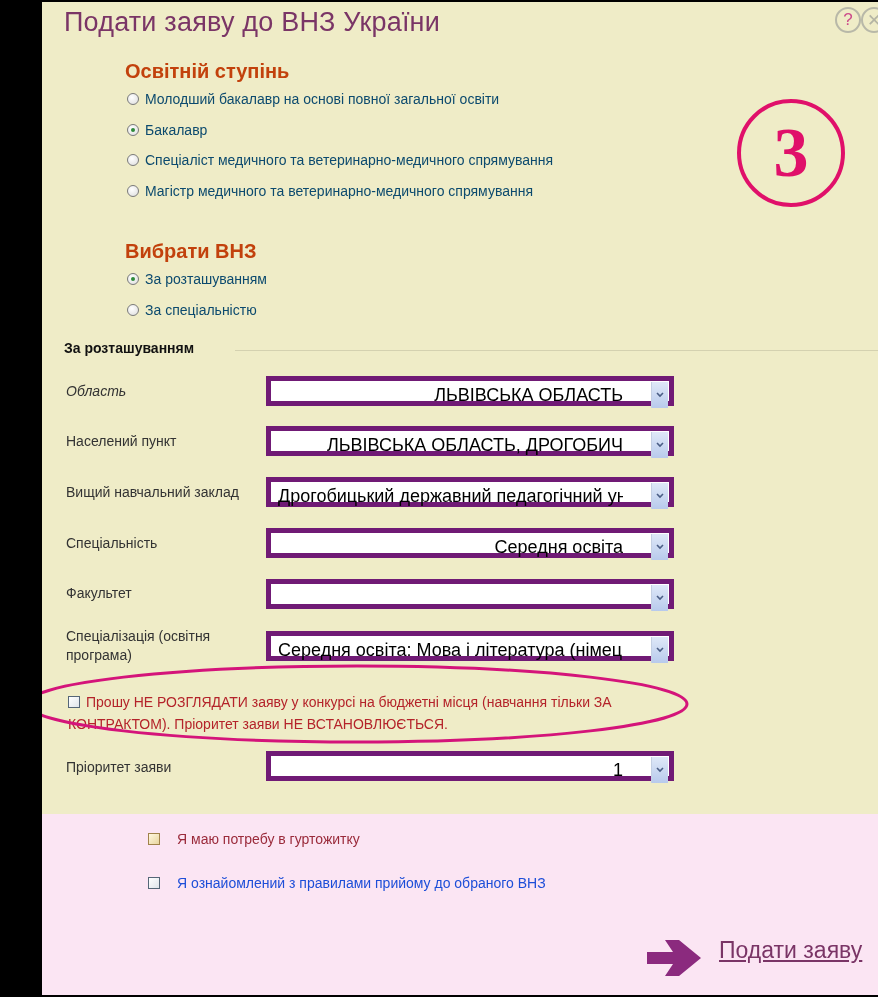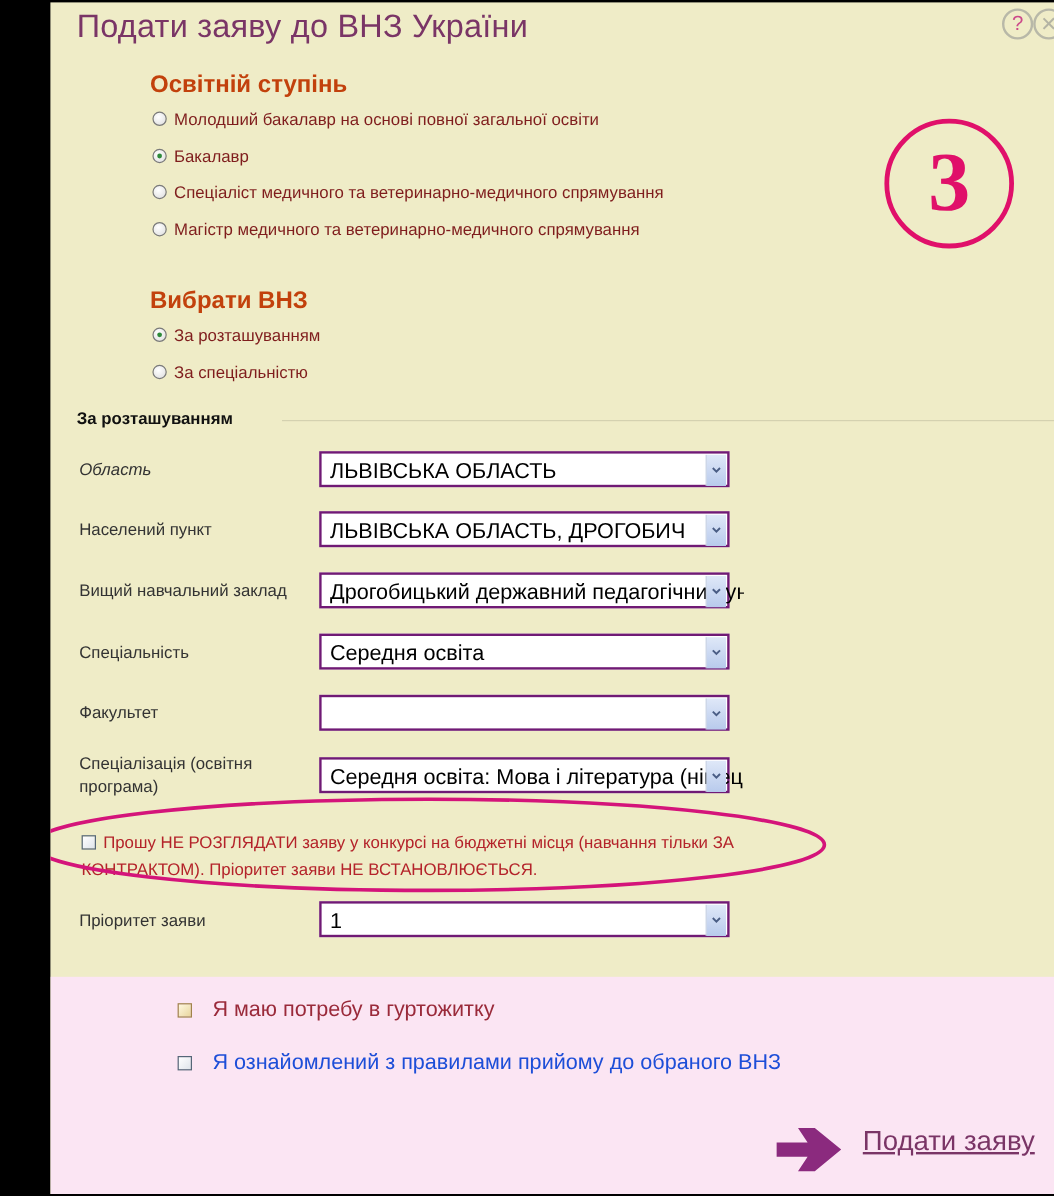--- a/index.html
+++ b/index.html
@@ -24,21 +24,21 @@
     border:2px solid #b8b8a8; box-sizing:border-box;
     display:flex; align-items:center; justify-content:center;
     font-size:17px; color:#b4b4a4; background:transparent;
   }
   .round-btn.help { color:#cc4a8a; font-weight:normal; }
   .section-title {
     position:absolute; font-size:20px; font-weight:bold; color:#c2410c;
   }
   .radio-row {
     position:absolute; display:flex; align-items:center;
-    font-size:14px; color:#7f1d1d;
+    font-size:14px; color:#0c4a6e;
   }
   .radio {
     width:12px; height:12px; border-radius:50%;
     border:1px solid #7a7a7a; background:radial-gradient(circle at 40% 35%, #fff, #dcdcdc);
     box-sizing:border-box; margin-right:6px; position:relative;
   }
   .radio.checked::after {
     content:""; position:absolute; left:3px; top:3px; width:4px; height:4px;
     border-radius:50%; background:#2e8a3a;
   }
@@ -52,22 +52,22 @@
   .subsection {
     position:absolute; left:22px; top:338px; font-size:14px; font-weight:bold; color:#111;
   }
   .subsection-line {
     position:absolute; left:193px; top:348px; width:660px; height:1px; background:#d4d1b0;
   }
   .form-label {
     position:absolute; left:24px; font-size:14px; color:#333; line-height:19px;
   }
   .select {
-    position:absolute; left:224px; width:342px; height:30px;
-    background:#fff; border:2px solid #701a75; box-sizing:border-box;
+    position:absolute; left:224px; width:408px; height:30px;
+    background:#fff; border:5px solid #701a75; box-sizing:border-box;text-align:right;
   }
   .select .val {
     position:absolute; left:7px; top:4px; font-size:18px; color:#000;
     white-space:nowrap; overflow:hidden; width:345px;
   }
   .select .arrow {
     position:absolute; right:1px; top:1px; width:16px; height:26px;
     background:linear-gradient(#dfe8f8, #b8caec);
     border-left:1px solid #c4cfe3;
     display:flex; align-items:center; justify-content:center;
@@ -86,21 +86,21 @@
   .ellipse {
     position:absolute; left:-20px; top:660px; width:670px; height:85px;
     pointer-events:none;
   }
   .bottom {
     position:absolute; left:0; top:812px; width:873px; height:181px;
     background:#fbe5f3;
   }
   .cb-row {
     position:absolute; display:flex; align-items:center;
-    font-size:18px; color:#9a2a3a;
+    font-size:14px; color:#9a2a3a;
   }
   .cb-row.dark { color:#1d4ed8; }
   .cb-row .check { margin-right:17px; }
   .submit {
     position:absolute; left:605px; top:935px; display:flex; align-items:flex-start;
   }
   .submit-link {
     font-size:23px; color:#7a3566; text-decoration:underline; margin-left:18px;
   }
 </style>

